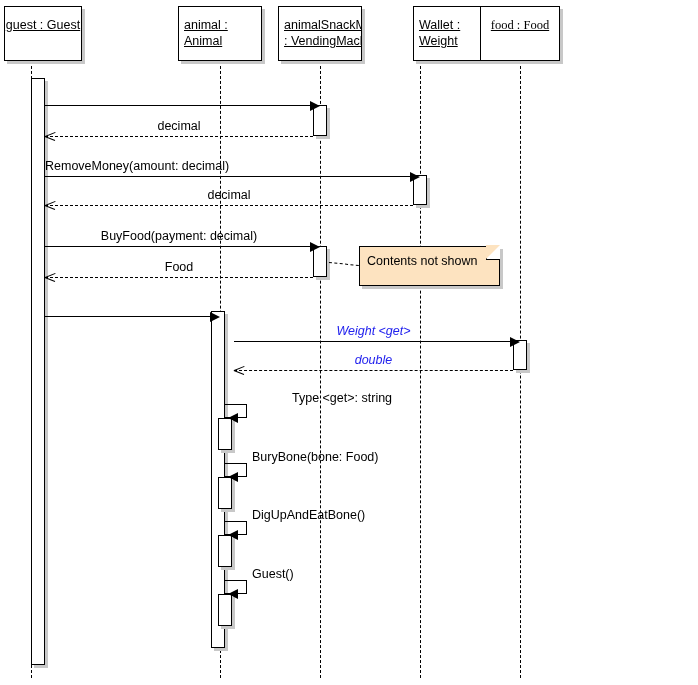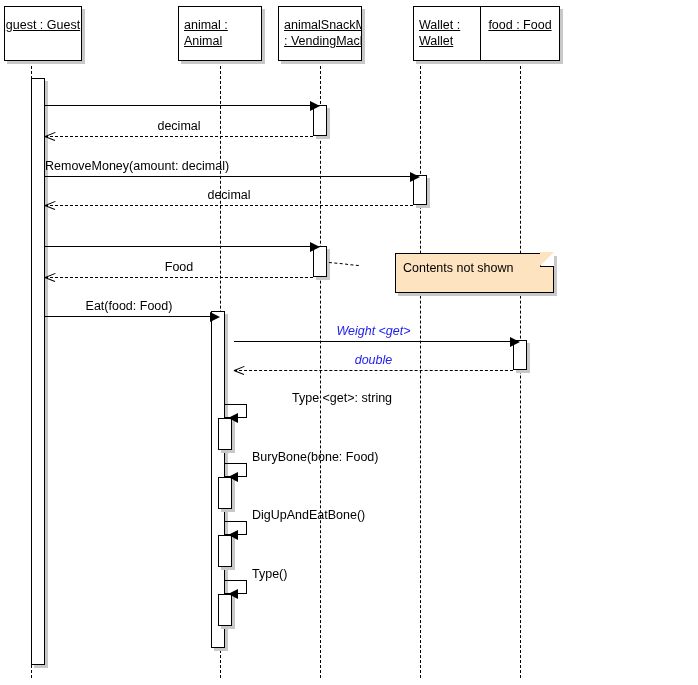--- a/index.html
+++ b/index.html
@@ -174,57 +174,57 @@
     <div class="arrow-open-left" style="left: 45px; top: 131px;"></div>
     <div class="msg-label" style="left: 45px; top: 119px; width: 268px; text-align: center;">decimal</div>
     <div class="msg-line" style="left: 45px; top: 176px; width: 368px;"></div>
     <div class="arrow-solid-right" style="left: 410px; top: 172px;"></div>
     <div class="msg-label" style="left: 45px; top: 159px; width: 368px; ">RemoveMoney(amount: decimal)</div>
     <div class="msg-line dashed" style="left: 45px; top: 205px; width: 368px;"></div>
     <div class="arrow-open-left" style="left: 45px; top: 200px;"></div>
     <div class="msg-label" style="left: 45px; top: 188px; width: 368px; text-align: center;">decimal</div>
     <div class="msg-line" style="left: 45px; top: 246px; width: 268px;"></div>
     <div class="arrow-solid-right" style="left: 310px; top: 242px;"></div>
+    <div class="msg-label" style="left: 45px; top: 229px; width: 268px; text-align: center;">BuyFood(payment: decimal)</div>
     <div class="msg-line dashed" style="left: 45px; top: 277px; width: 268px;"></div>
     <div class="arrow-open-left" style="left: 45px; top: 272px;"></div>
     <div class="msg-label" style="left: 45px; top: 260px; width: 268px; text-align: center;">Food</div>
     <div class="msg-line" style="left: 45px; top: 316px; width: 168px;"></div>
     <div class="arrow-solid-right" style="left: 210px; top: 312px;"></div>
-    <div class="msg-label" style="left: 45px; top: 299px; width: 168px; text-align: center;">Eat(food: Food)</div>
     <div class="msg-line" style="left: 234px; top: 341px; width: 279px;"></div>
     <div class="arrow-solid-right" style="left: 510px; top: 337px;"></div>
     <div class="msg-label blue" style="left: 234px; top: 324px; width: 279px; text-align: center;">Weight &lt;get&gt;</div>
     <div class="msg-line dashed" style="left: 234px; top: 370px; width: 279px;"></div>
     <div class="arrow-open-left" style="left: 234px; top: 365px;"></div>
     <div class="msg-label blue" style="left: 234px; top: 353px; width: 279px; text-align: center;">double</div>
     <div class="self-loop" style="left: 225px; top: 404px; width: 22px; height: 14px;"></div>
     <div class="arrow-solid-right" style="left: 228px; top: 413px; transform: rotate(180deg);"></div>
     <div class="msg-label" style="left: 252px; top: 391px; margin-left: 40px;">Type &lt;get&gt;: string</div>
     <div class="self-loop" style="left: 225px; top: 463px; width: 22px; height: 14px;"></div>
     <div class="arrow-solid-right" style="left: 228px; top: 472px; transform: rotate(180deg);"></div>
     <div class="msg-label" style="left: 252px; top: 450px;">BuryBone(bone: Food)</div>
     <div class="self-loop" style="left: 225px; top: 521px; width: 22px; height: 14px;"></div>
     <div class="arrow-solid-right" style="left: 228px; top: 530px; transform: rotate(180deg);"></div>
     <div class="msg-label" style="left: 252px; top: 508px;">DigUpAndEatBone()</div>
     <div class="self-loop" style="left: 225px; top: 580px; width: 22px; height: 14px;"></div>
     <div class="arrow-solid-right" style="left: 228px; top: 589px; transform: rotate(180deg);"></div>
-    <div class="msg-label" style="left: 252px; top: 567px;">Type()</div>
+    <div class="msg-label" style="left: 252px; top: 567px;">Guest()</div>
     <div class="lifeline-box" style="left: 4px; top: 6px; width: 78px; height: 55px;">
       <div class="lifeline-label centered"><span>guest : Guest</span></div>
     </div>
     <div class="lifeline-box" style="left: 178px; top: 6px; width: 84px; height: 55px;">
       <div class="lifeline-label"><div style="white-space: pre; overflow: visible;">animal :</div><div style="white-space: pre; overflow: visible;">Animal</div></div>
     </div>
     <div class="lifeline-box" style="left: 278px; top: 6px; width: 84px; height: 55px;">
       <div class="lifeline-label"><div style="white-space: pre; overflow: visible;">animalSnackMachine</div><div style="white-space: pre; overflow: visible;">: VendingMachine</div></div>
     </div>
     <div class="lifeline-box" style="left: 380px; top: 6px; width: 80px; height: 55px; margin-left: 33px;">
-      <div class="lifeline-label"><div style="white-space: pre; overflow: visible;">Wallet :</div><div style="white-space: pre; overflow: visible;">Wallet</div></div>
-    </div>
-    <div class="lifeline-box" style="left: 480px; top: 6px; width: 80px; height: 55px;">
+      <div class="lifeline-label"><div style="white-space: pre; overflow: visible;">Wallet :</div><div style="white-space: pre; overflow: visible;">Weight</div></div>
+    </div>
+    <div class="lifeline-box" style="left: 480px; top: 6px; width: 80px; height: 55px; font-family: Liberation Serif, serif;">
       <div class="lifeline-label centered"><span>food : Food</span></div>
     </div>
     <div class="note-connector" style="left: 329px; top: 262px; width: 30.1496px; transform: rotate(5.71059deg);"></div>
-    <div class="note" style="left: 359px; top: 253px; width: 159px; height: 40px; margin-left: 36px;">
+    <div class="note" style="left: 359px; top: 246px; width: 141px; height: 40px;">
       <div class="note-fold"></div>
       <div class="note-text"><div style="white-space: pre;">Contents not shown</div></div>
     </div>
   </div>
 
 </body></html>

